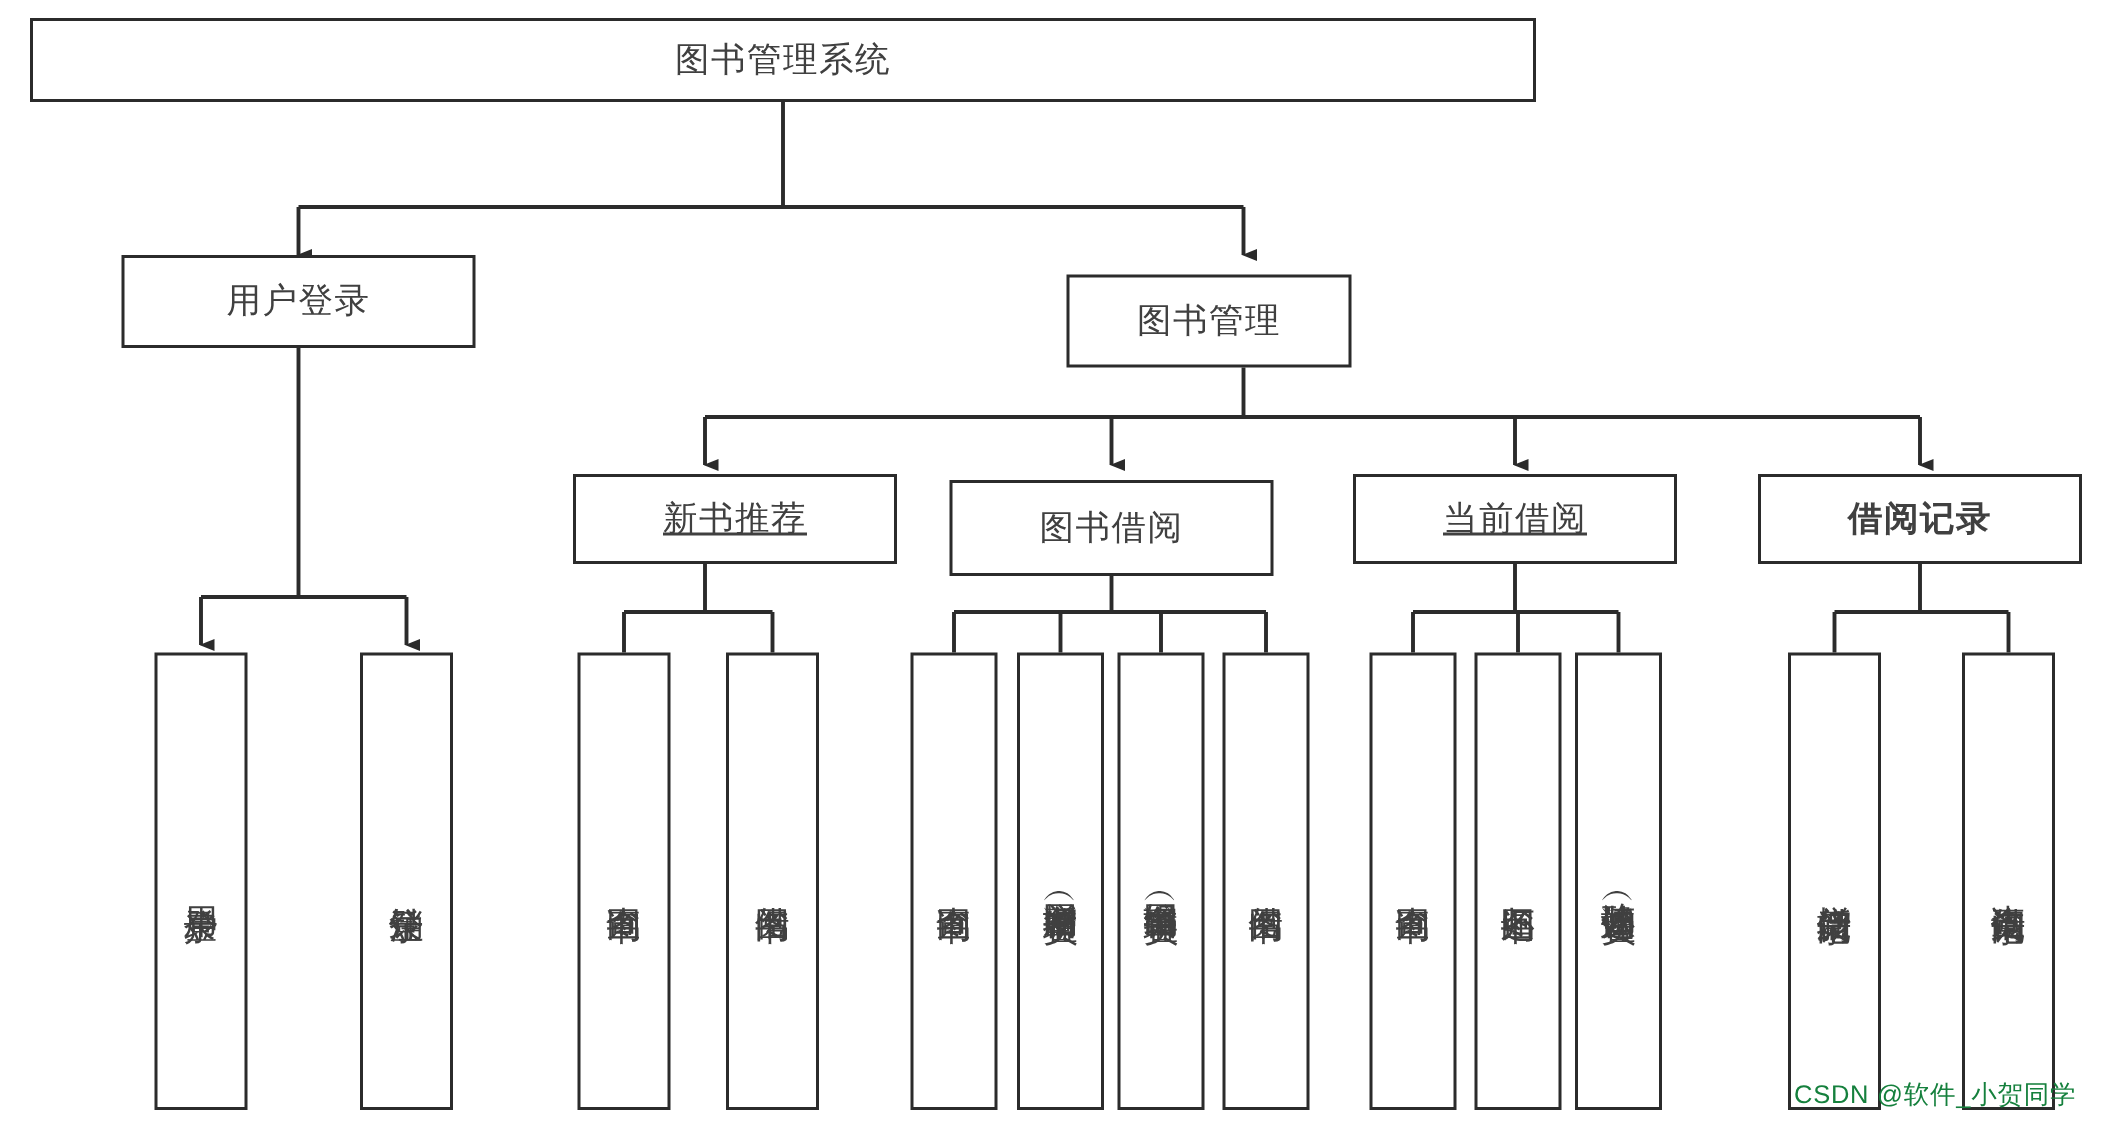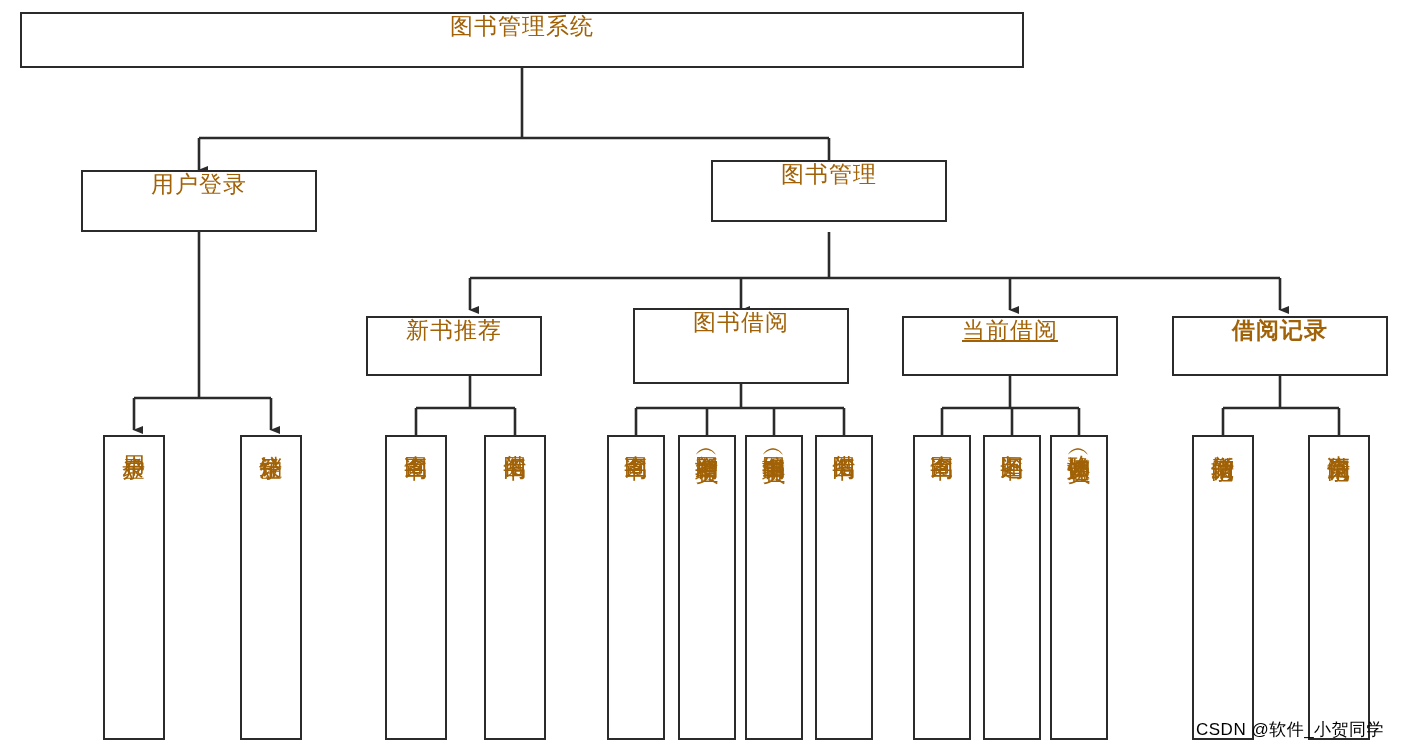--- a/index.html
+++ b/index.html
@@ -25,23 +25,23 @@
     width: 1405px;
     height: 747px;
     pointer-events: none;
   }
   .node {
     position: absolute;
     box-sizing: border-box;
     background: #ffffff;
     border: 2px solid #2b2b2b;
     display: flex;
-    align-items: flex-start;
+    align-items: center;
     justify-content: center;
-    color: #a16207;
+    color: #404040;
   }
   .node.horizontal {
     font-size: 23px;
     letter-spacing: 1px;
     line-height: 1.1;
   }
   .node.vertical {
     font-size: 23px;
     line-height: 1.16;
     letter-spacing: 1px;
@@ -114,29 +114,29 @@
   </svg>
 
   <div class="node horizontal" style="left: 20px; top: 12px; width: 1004px; height: 56px;">
     <span class="hlabel">图书管理系统</span>
   </div>
 
   <div id="node-layer-level2">
       <div class="node horizontal" style="left: 81px; top: 170px; width: 236px; height: 62px;">
         <span class="hlabel">用户登录</span>
       </div>
-      <div class="node horizontal" style="left: 711px; top: 160px; width: 236px; height: 62px;">
+      <div class="node horizontal" style="left: 711px; top: 183px; width: 190px; height: 62px;">
         <span class="hlabel">图书管理</span>
       </div>
     </div>
   <div id="node-layer-level3">
-      <div class="node horizontal" style="left: 366px; top: 316px; width: 176px; height: 60px;">
+      <div class="node horizontal" style="left: 382px; top: 316px; width: 216px; height: 60px; text-decoration: underline;">
         <span class="hlabel">新书推荐</span>
       </div>
-      <div class="node horizontal" style="left: 633px; top: 308px; width: 216px; height: 76px;">
+      <div class="node horizontal" style="left: 633px; top: 320px; width: 216px; height: 64px;">
         <span class="hlabel">图书借阅</span>
       </div>
       <div class="node horizontal" style="left: 902px; top: 316px; width: 216px; height: 60px; text-decoration: underline;">
         <span class="hlabel">当前借阅</span>
       </div>
       <div class="node horizontal" style="left: 1172px; top: 316px; width: 216px; height: 60px; font-weight: bold;">
         <span class="hlabel">借阅记录</span>
       </div>
     </div>
   <div id="node-layer-leaves">
@@ -174,15 +174,15 @@
         <span class="vlabel">确认归还（管理员）</span>
       </div>
       <div class="node vertical" style="left: 1192px; top: 435px; width: 62px; height: 305px;">
         <span class="vlabel">新增借阅记录</span>
       </div>
       <div class="node vertical" style="left: 1308px; top: 435px; width: 62px; height: 305px;">
         <span class="vlabel">查询借阅记录</span>
       </div>
     </div>
 
-  <div id="watermark" style="left: 1196px; top: 718px; color: #000000;">CSDN @软件_小贺同学</div>
+  <div id="watermark" style="left: 1196px; top: 718px; color: #15803d;">CSDN @软件_小贺同学</div>
 
 </div>
 
 </body></html>

